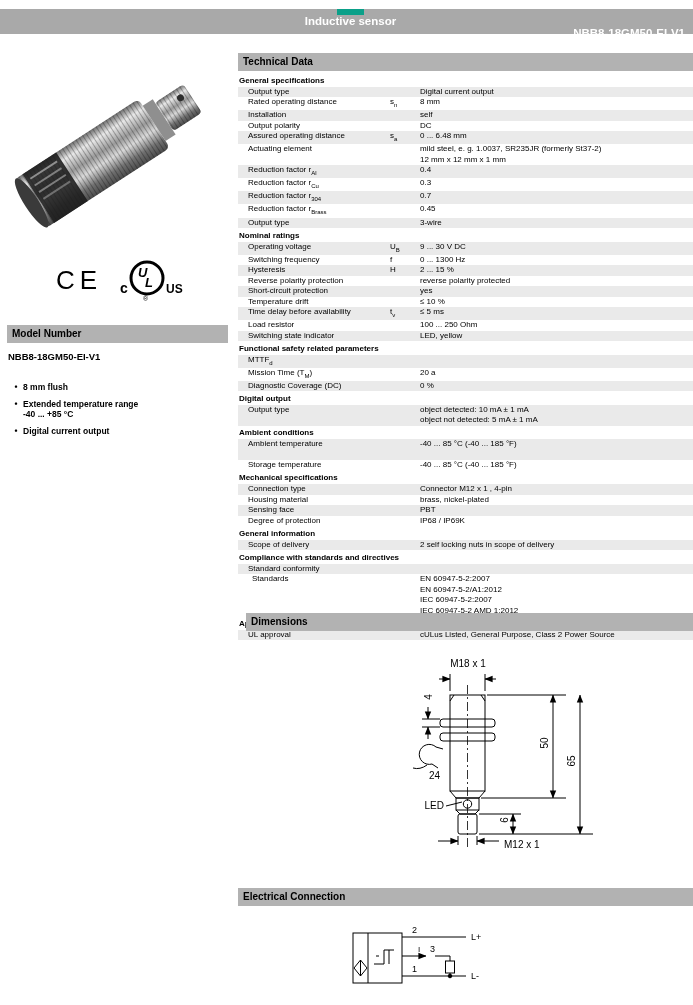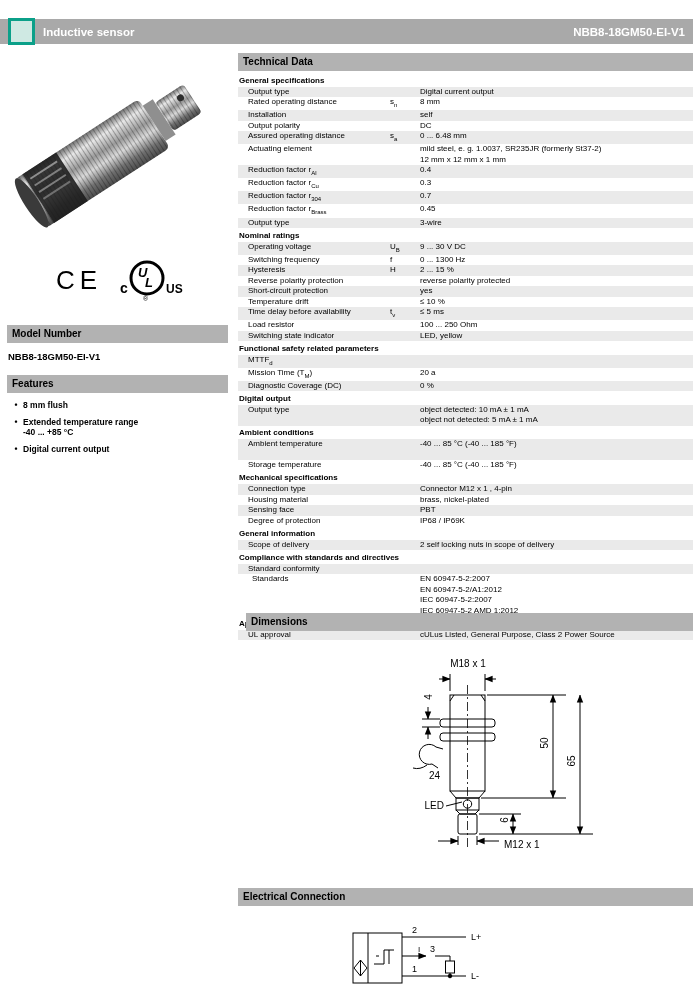--- a/index.html
+++ b/index.html
@@ -1,21 +1,21 @@
 <!DOCTYPE html>
 <html><head>
 <meta charset="utf-8">
 <style>
   html,body{margin:0;padding:0;background:#fff;}
   .page{position:relative;width:693px;height:1005px;background:#fff;overflow:hidden;
         font-family:"Liberation Sans",sans-serif;color:#000;}
 
   
-  .topbar{position:absolute;left:0;top:19px;width:693px;height:25px;background:#a9a9a9;
-          display:flex;align-items:center;}
+  .topbar{position:absolute;left:0;top:9px;width:693px;height:25px;background:#a9a9a9;
+          display:flex;align-items:center;flex-direction:column;}
   .brandsq{width:21px;height:21px;margin-left:8px;background:#cfe9e3;border:3px solid #0ba089;box-sizing:content-box;}
   .topbar .ttl{color:#fff;font-weight:bold;font-size:11.5px;margin-left:8px;}
   .topbar .mdl{color:#fff;font-weight:bold;font-size:11.5px;margin-left:auto;margin-right:8px;}
 
   
   .secbar{background:#b2b2b2;color:#000;font-weight:bold;font-size:10px;padding:3px 5px 4px 5px;}
 
   
   .photo{position:absolute;left:10px;top:52px;}
   .logos{position:absolute;left:42px;top:256px;}
@@ -93,21 +93,20 @@
     <text x="124" y="37" font-size="12" font-weight="bold" fill="#000">US</text>
     <text x="101" y="45" font-size="7" fill="#000">®</text>
   </svg>
 
   <div class="model-sec">
     <div class="secbar">Model Number</div>
     <div class="model-val">NBB8-18GM50-EI-V1</div>
   </div>
 
   <div class="feat-sec">
-    <div class="secbar">Features</div>
     <div class="feat-list">
         <div class="feat-item">
           <span class="b">•</span>
           <span>8 mm flush</span>
         </div>
         <div class="feat-item">
           <span class="b">•</span>
           <span>Extended temperature range<br>-40 ... +85 °C</span>
         </div>
         <div class="feat-item">

